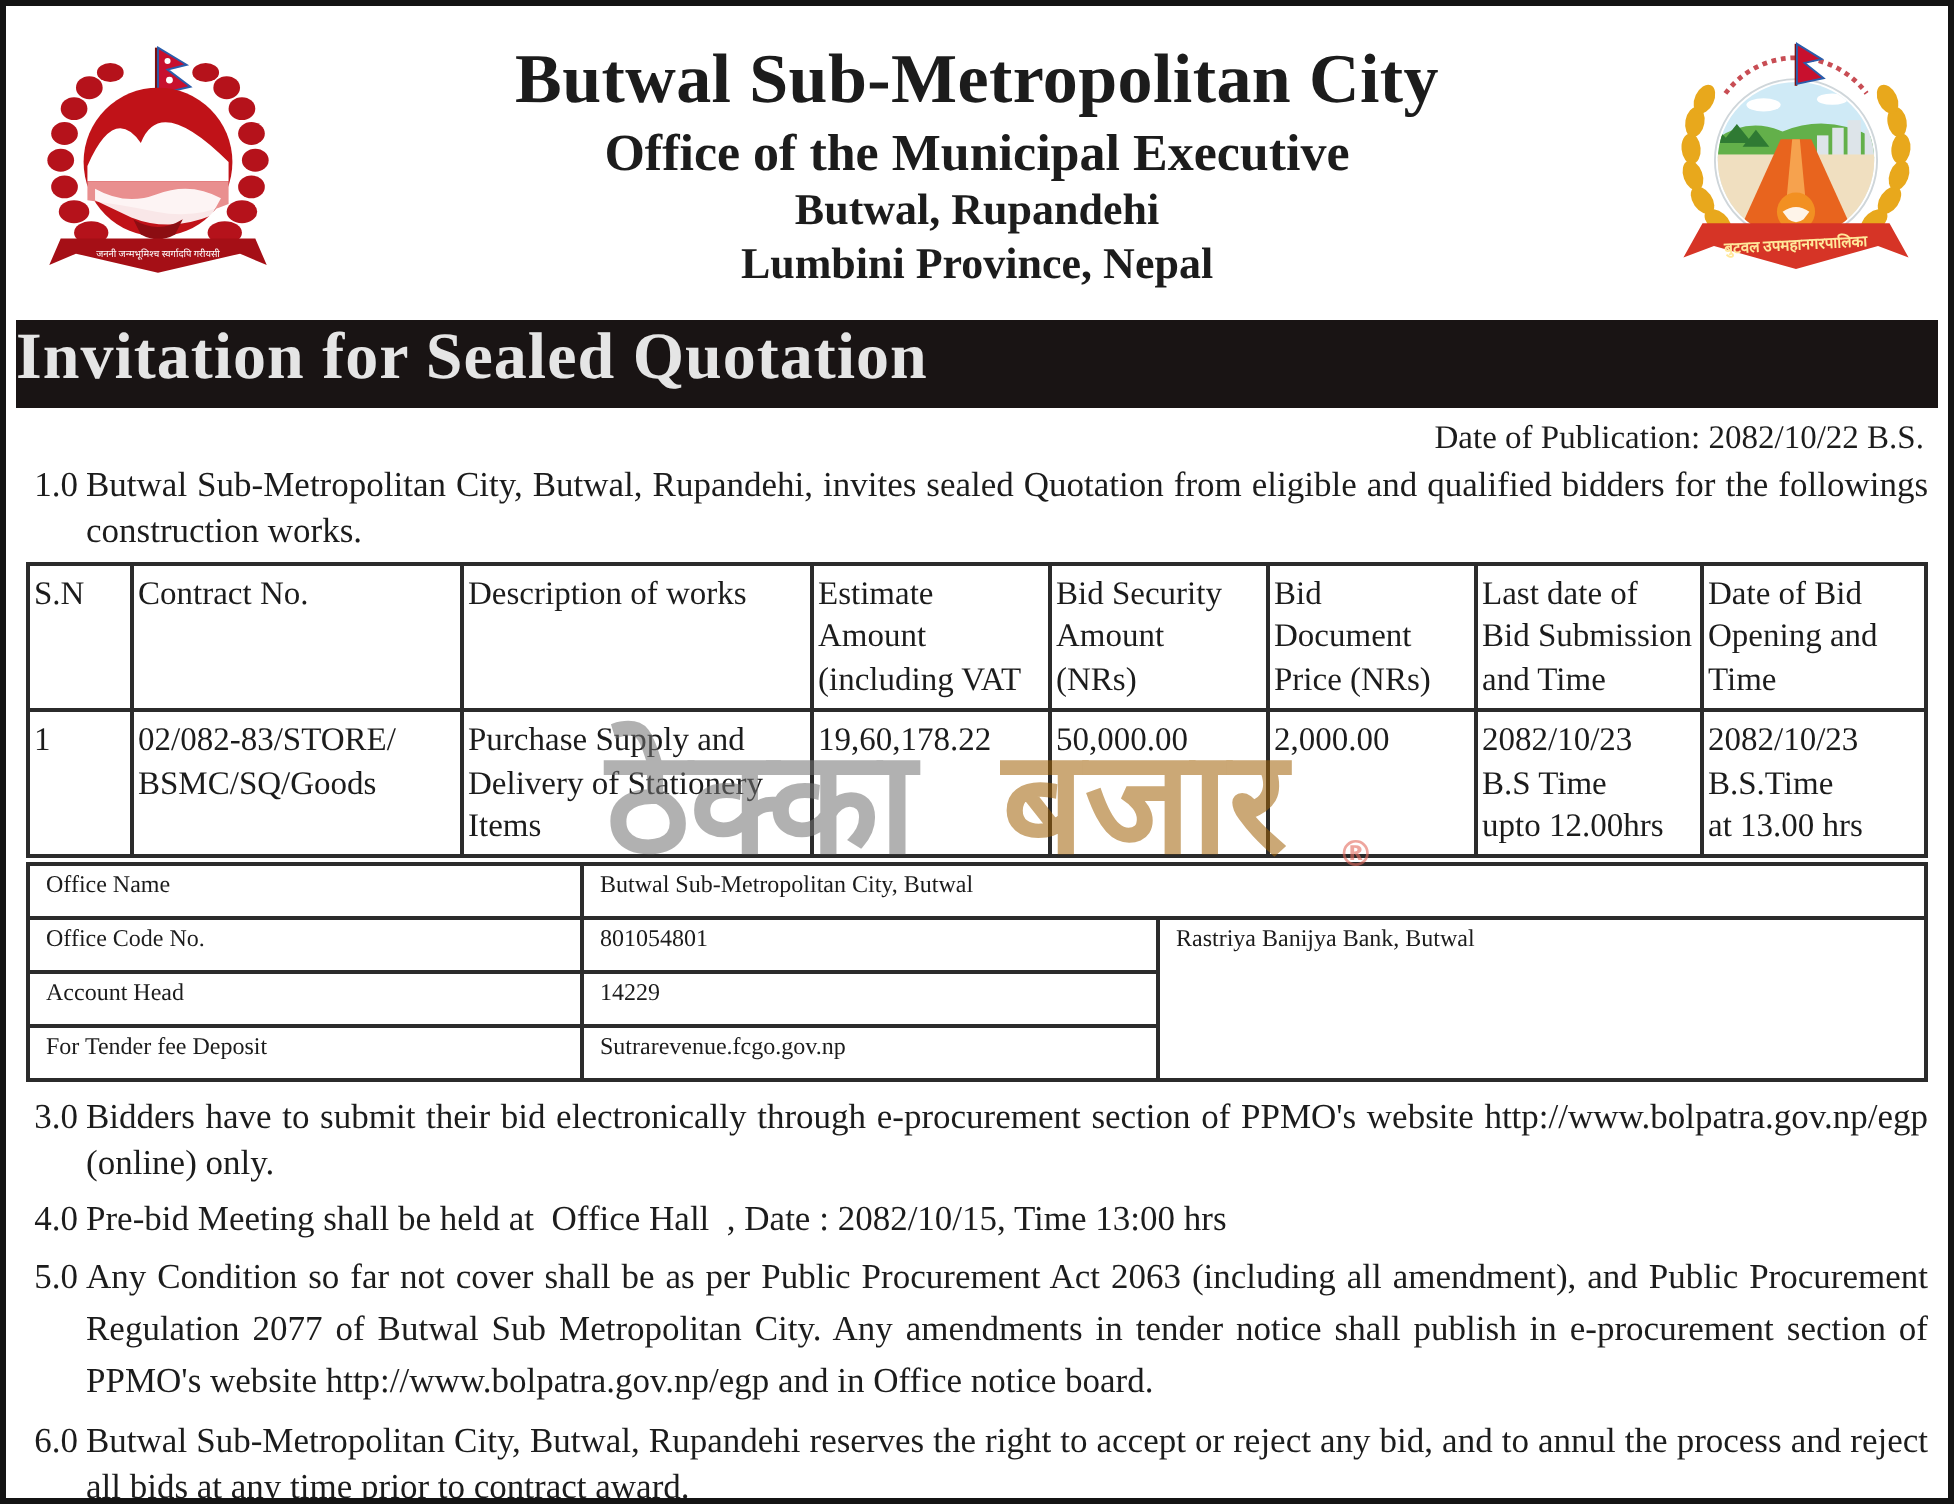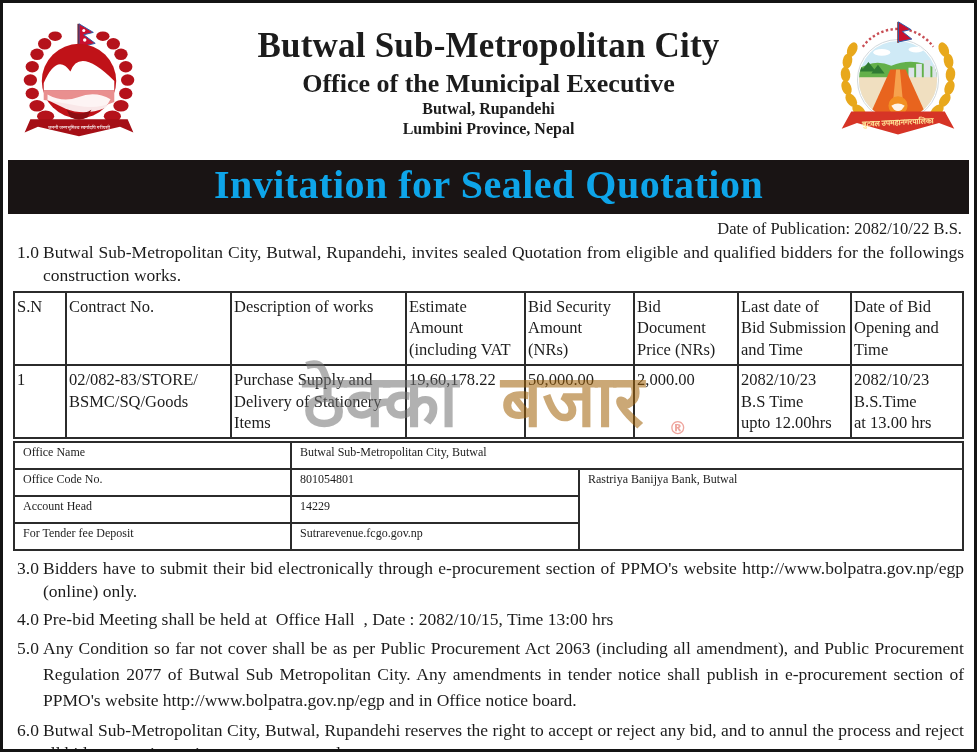--- a/index.html
+++ b/index.html
@@ -16,28 +16,27 @@
   
   .header{
     display:flex;align-items:center;justify-content:space-between;
     height:156px;box-sizing:border-box;
     padding:4px 14px 2px 14px;
   }
   .emblem{width:124px;height:132px;flex:0 0 auto;}
   .header-center{flex:1;text-align:center;line-height:1.12;padding:0 6px;}
   .org-name{font-size:35px;font-weight:bold;letter-spacing:.2px;}
   .office-name{font-size:26px;font-weight:bold;margin-top:3px;}
-  .addr{font-size:16px;font-weight:bold;margin-top:2px;}
+  .addr{font-size:22px;font-weight:bold;margin-top:2px;}
   
   .banner{
     margin:1px 5px 0 5px;
     background:#191414;
-    color:#0ea5e9;
-    text-align:center;
-    font-size:40px;font-weight:bold;
+    color:#e5e5e5;
+    font-size:33px;font-weight:bold;
     padding:1px 0 6px 0;
     letter-spacing:.5px;
   }
   
   .body{padding:2px 10px 0 10px;position:relative;}
   .date-line{text-align:right;font-size:16.5px;margin:3px 2px 0 0;}
   .sec{display:grid;grid-template-columns:30px 1fr;font-size:17.5px;line-height:1.33;margin-top:2px;}
   .sec .num{white-space:nowrap;text-align:center;}
   .sec .txt{text-align:justify;white-space:pre-wrap;}
   .sec.loose{line-height:1.5;}

